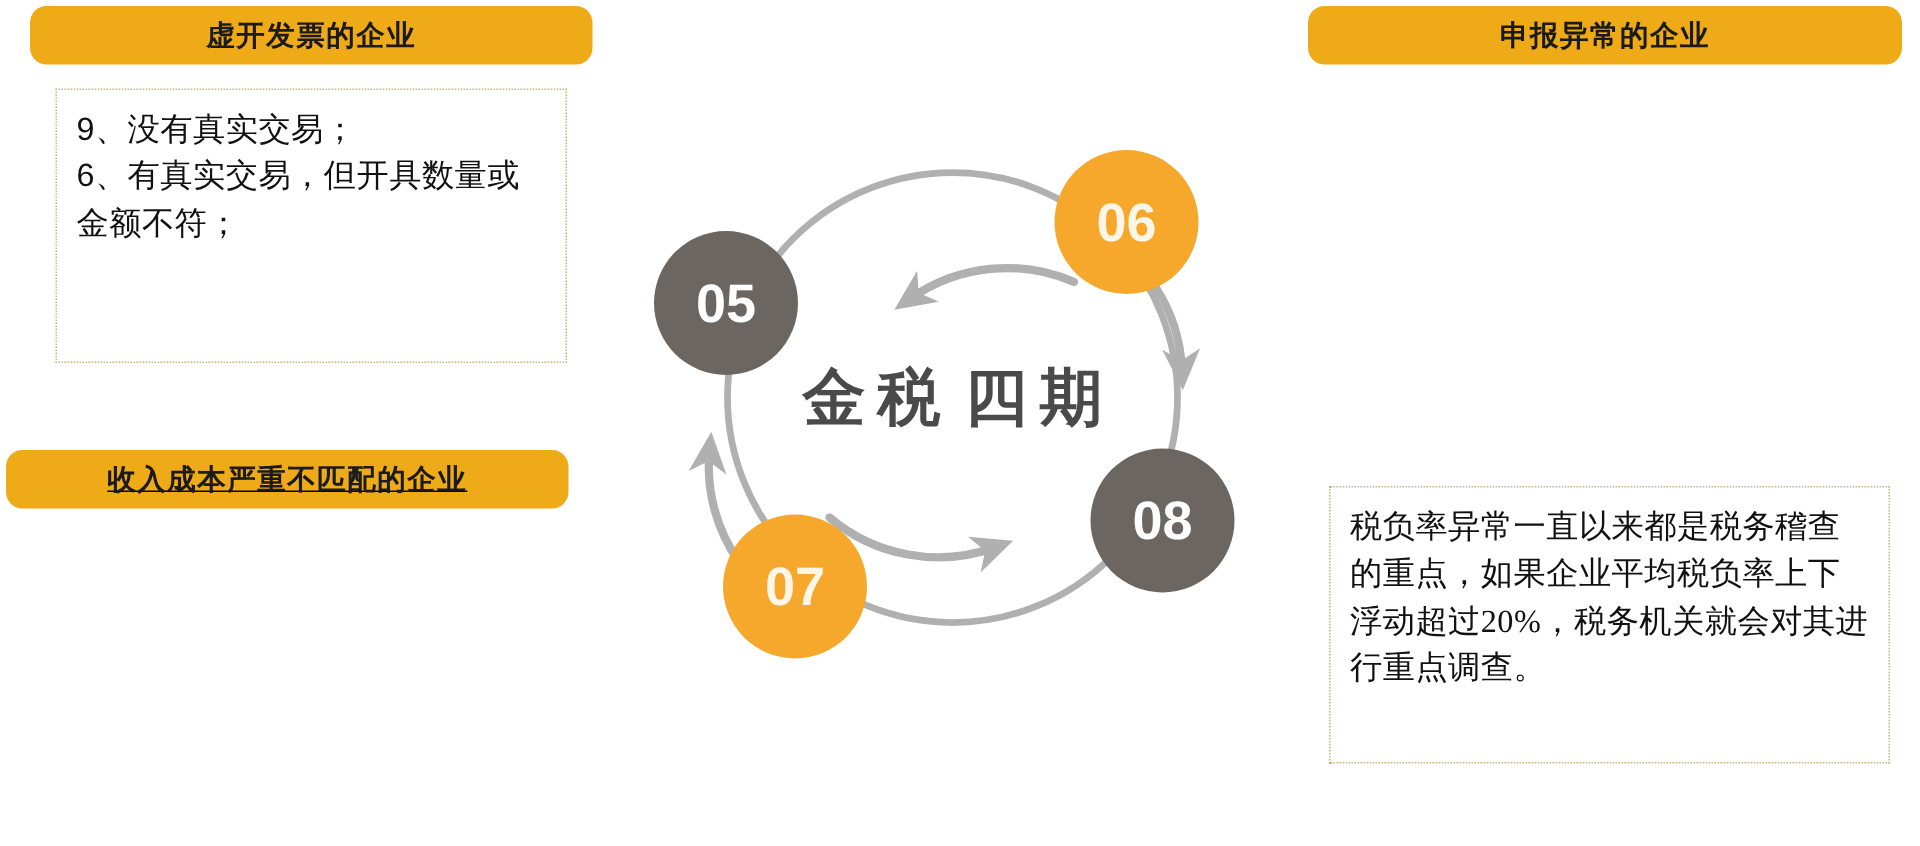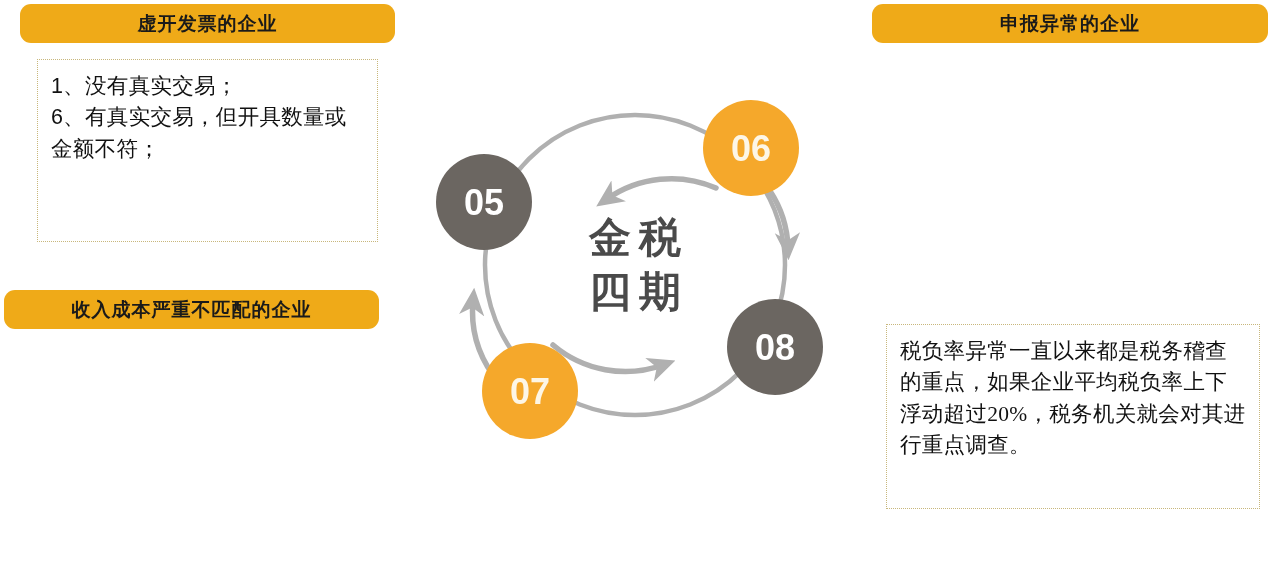--- a/index.html
+++ b/index.html
@@ -46,21 +46,21 @@
     padding: 11px 12px 9px 13px;
   }
   .panel-body p {
     margin: 0;
   }
 
   
   #panel-tl            { left: 20px;  top: 4px;  width: 375px; }
   #panel-tl .panel-body{ margin: 16px 0 0 17px; width: 341px; height: 183px; }
 
-  #panel-bl            { left: 4px;  top: 290px; width: 375px; }
+  #panel-bl            { left: 4px;  top: 300px; width: 375px; text-decoration: underline; }
   #panel-bl .panel-body{ margin: 16px 0 0 17px; width: 341px; height: 191px; }
 
   #panel-tr            { left: 872px; top: 4px;  width: 396px; font-family: Liberation Serif, serif; }
   #panel-tr .panel-body{ margin: 16px 0 0 14px; width: 374px; height: 151px; }
 
   #panel-br            { left: 872px; top: 306px; width: 396px; }
   #panel-br .panel-body{ margin: 18px 0 0 14px; width: 374px; height: 185px; font-family: Liberation Serif, serif; }
 
   
   #center-diagram {
@@ -80,21 +80,20 @@
     font-weight: bold;
     font-size: 36px;
   }
   .node-num-light { fill: #fdf6e6; }
   .node-num-white { fill: #ffffff; }
   .center-label {
     position: absolute;
     left: 0; top: 0;
     width: 430px; height: 420px;
     display: flex;
-    flex-direction: column;
     align-items: center;
     justify-content: center;
     pointer-events: none;
   }
   .center-label span {
     color: #4a4a4a;
     font-weight: bold;
     font-size: 42px;
     letter-spacing: 8px;
     text-indent: 8px;
@@ -103,21 +102,21 @@
   }
 </style>
 </head>
 <body>
 
 <div class="panel" id="panel-tl">
   <div class="panel-header">
     <span>虚开发票的企业</span>
   </div>
   <div class="panel-body">
-    <p>1、没有真实交易；</p>
+    <p>9、没有真实交易；</p>
     <p>6、有真实交易，但开具数量或金额不符；</p>
   </div>
 </div>
 
 <div class="panel" id="panel-bl">
   <div class="panel-header">
     <span>收入成本严重不匹配的企业</span>
   </div>
 </div>
 

